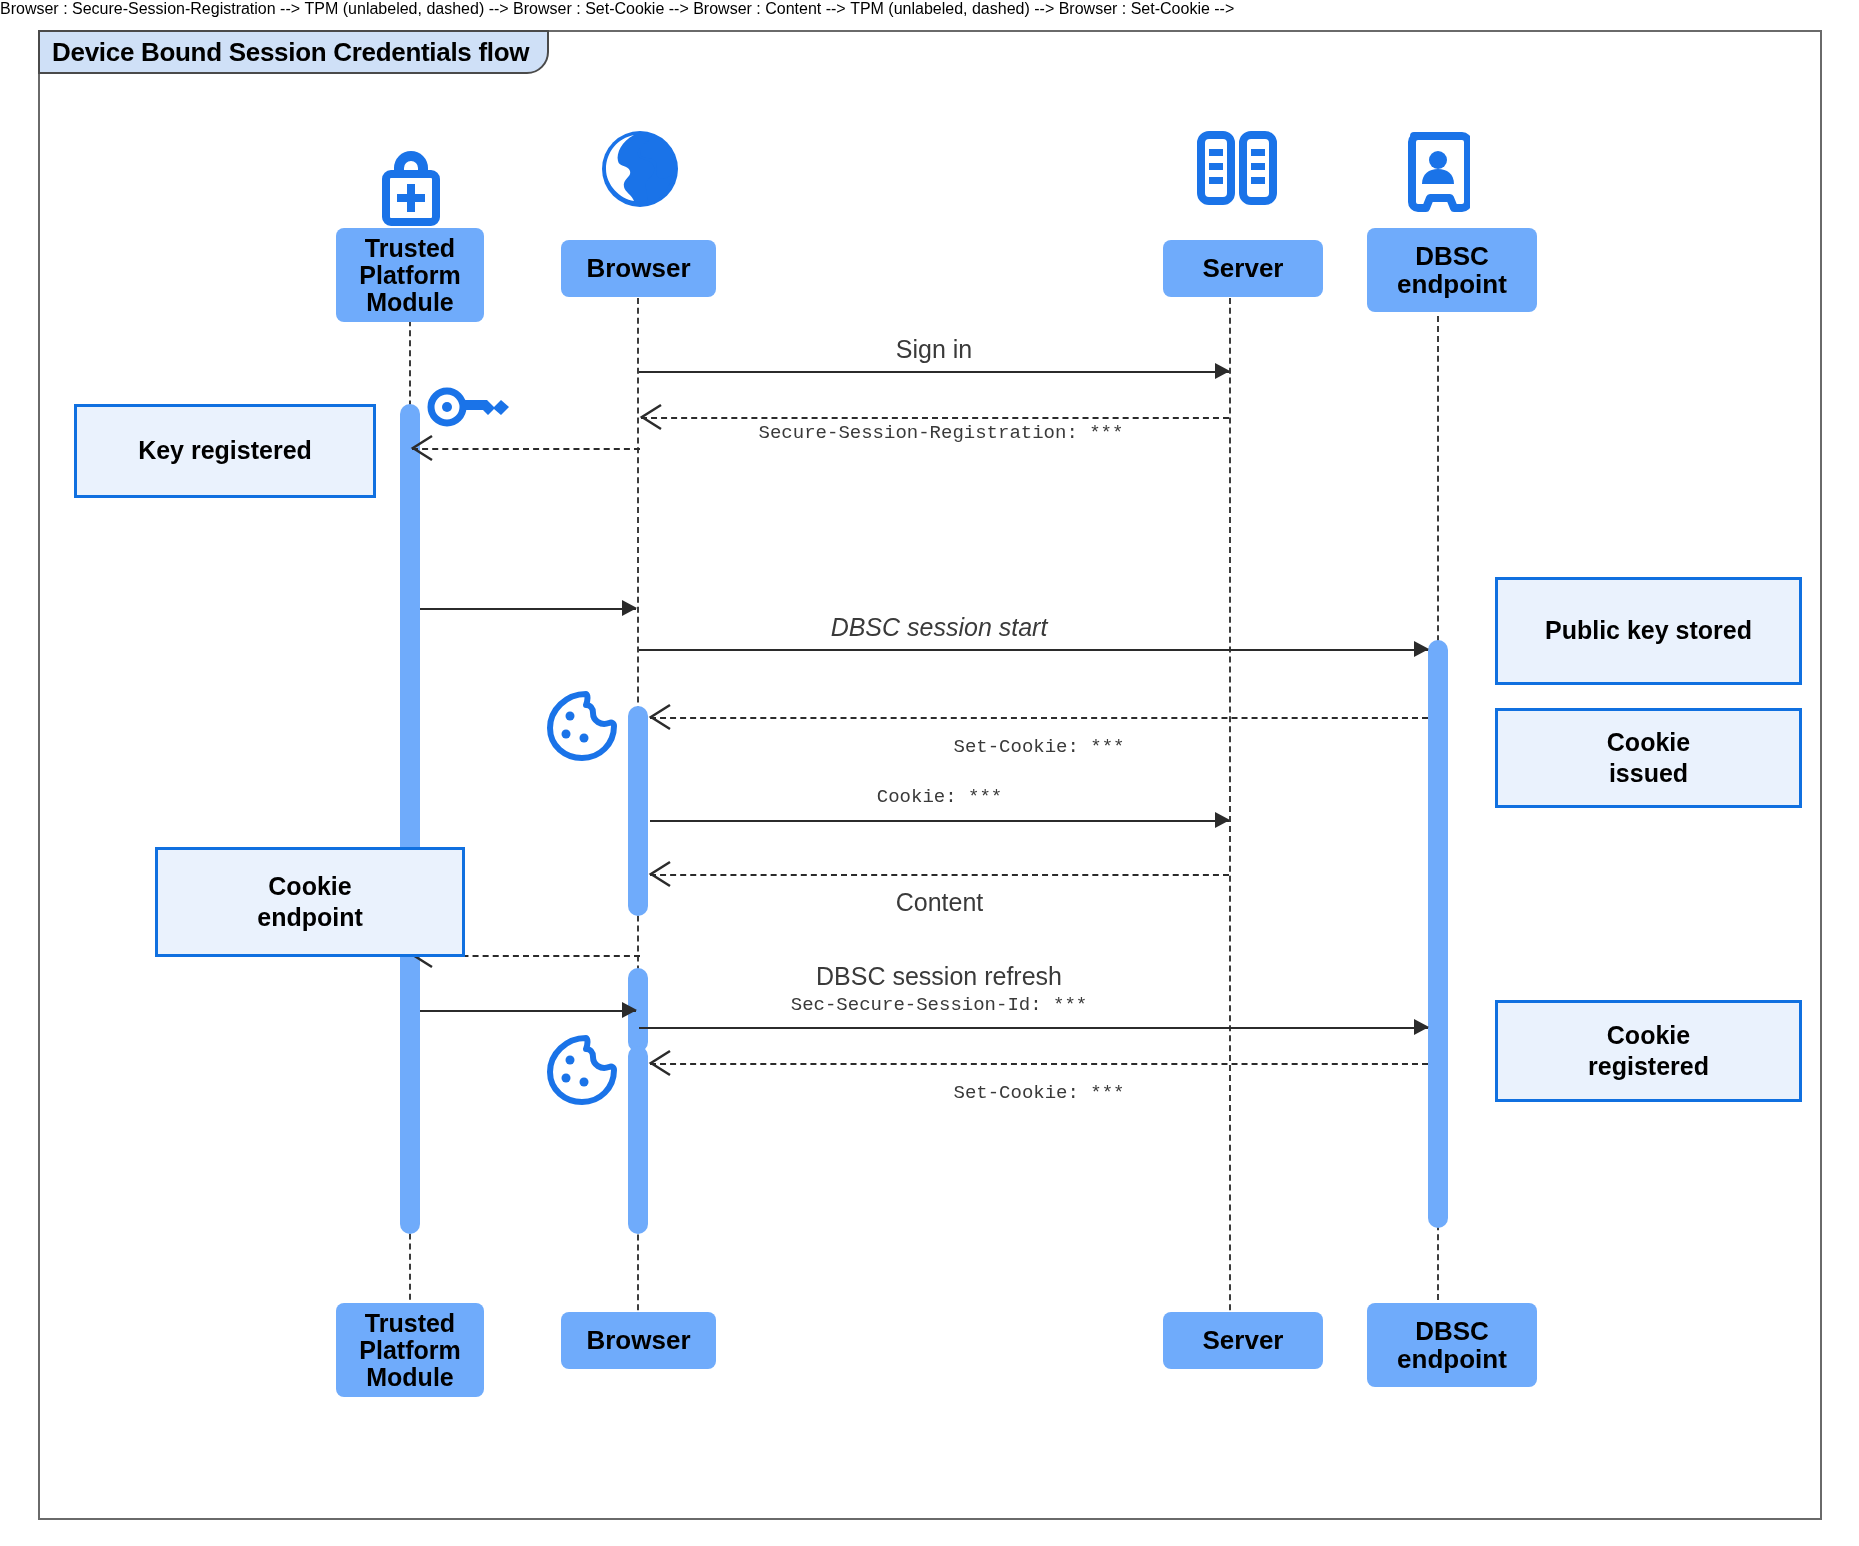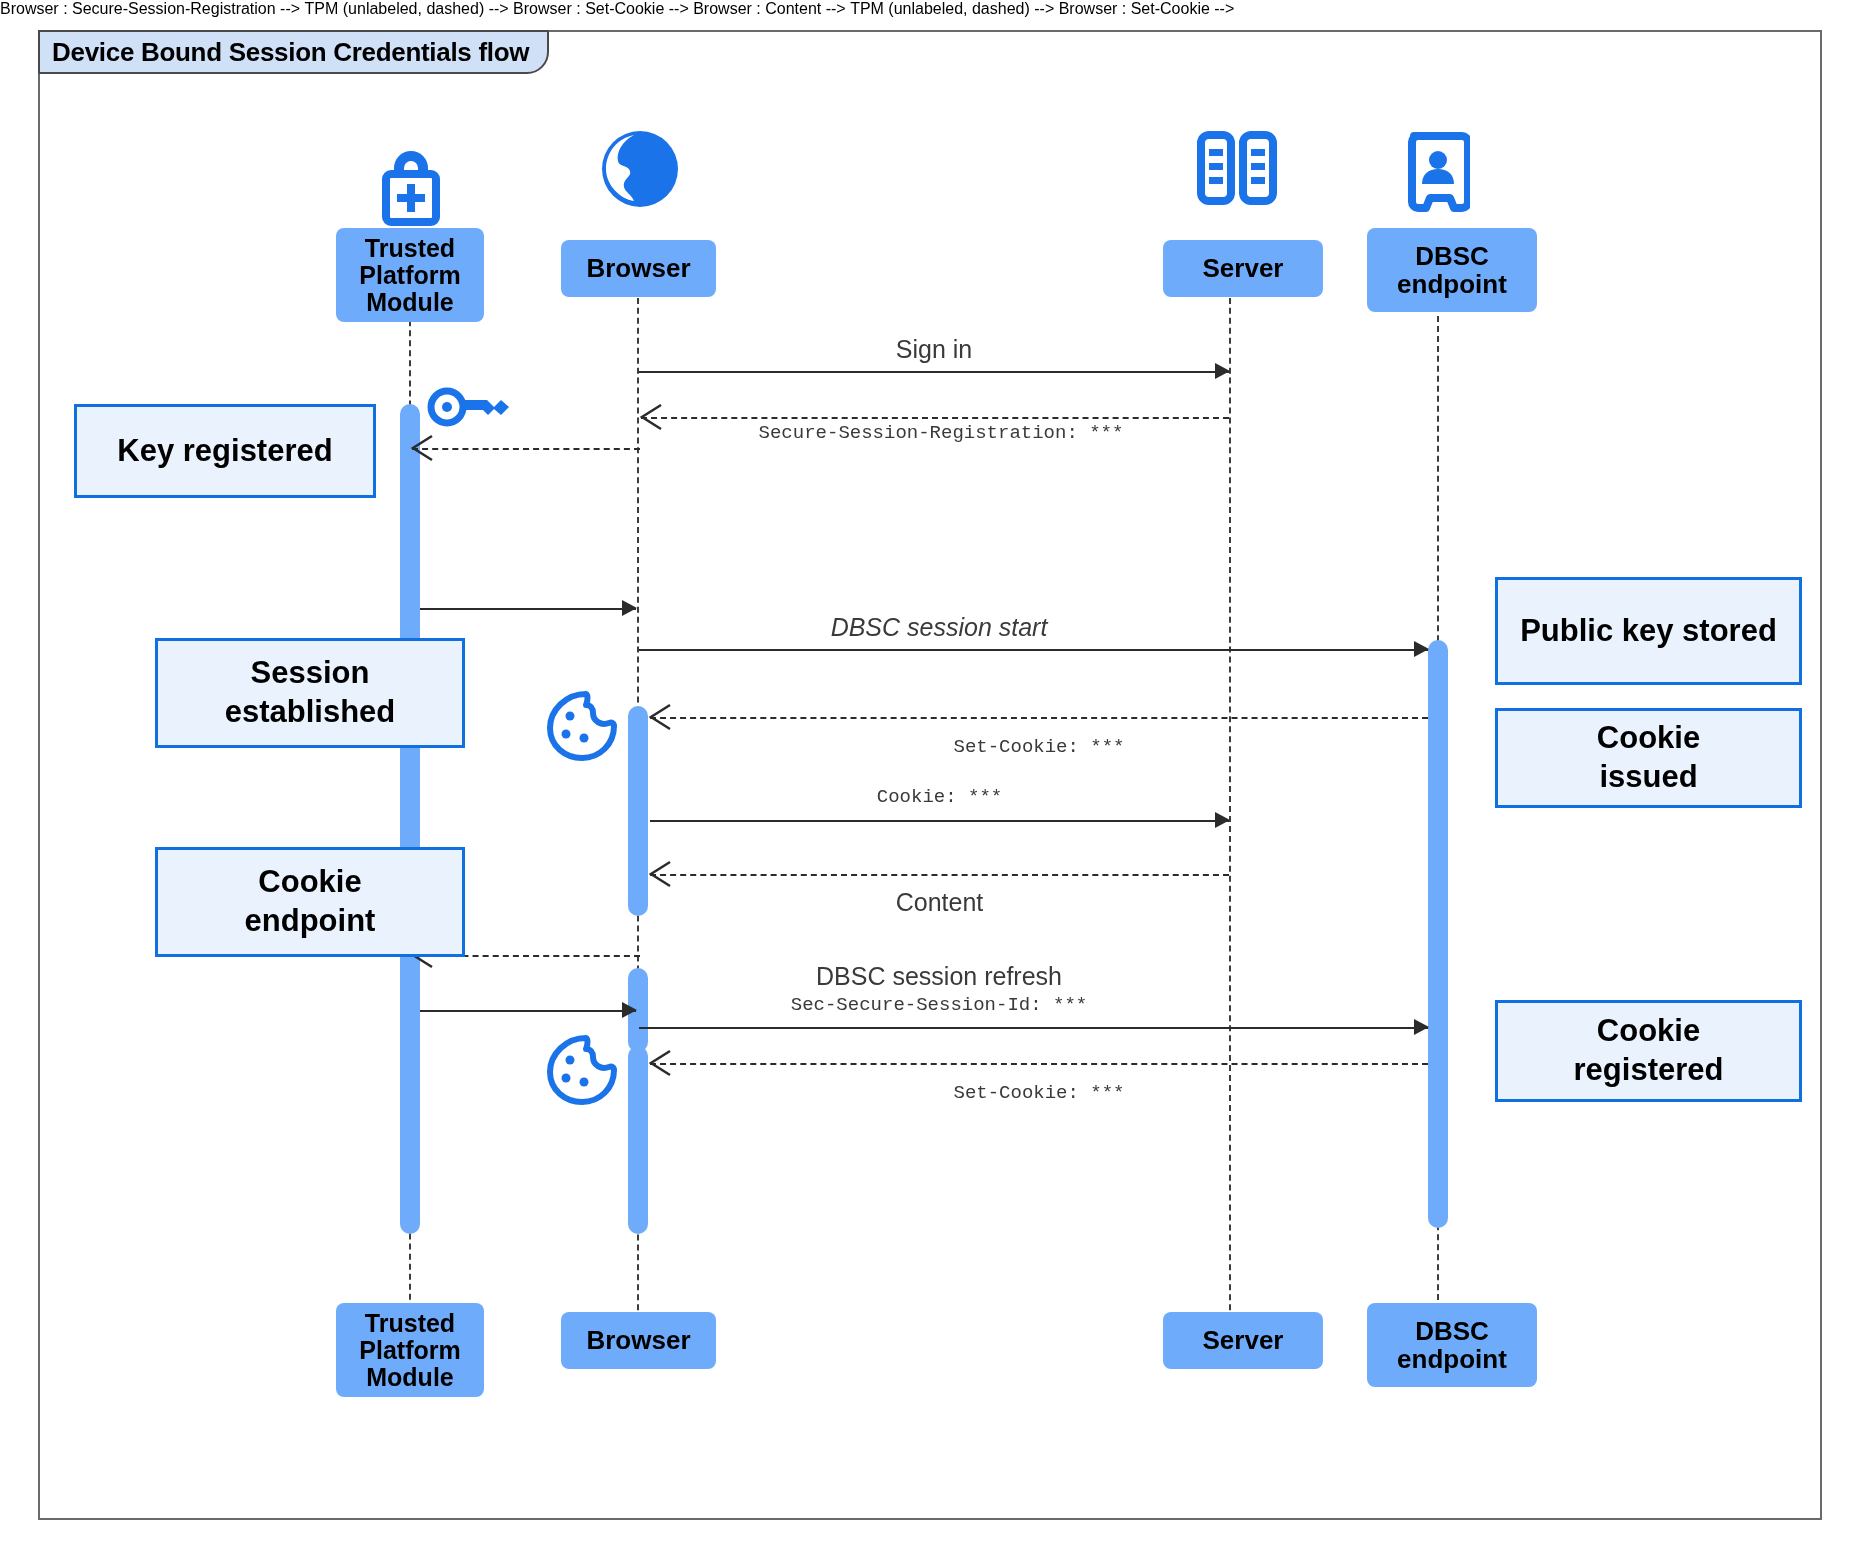--- a/index.html
+++ b/index.html
@@ -21,21 +21,21 @@
   .activation{position:absolute;width:20px;background:#6fabfb;border-radius:10px;}
 
   
   .actor-box{position:absolute;background:#6fabfb;border-radius:8px;
      display:flex;align-items:center;justify-content:center;text-align:center;
      font-weight:bold;color:#000;line-height:1.08;box-sizing:border-box;}
 
   
   .note{position:absolute;background:#eaf2fd;border:3px solid #1070e0;
      box-sizing:border-box;display:flex;align-items:center;justify-content:center;
-     text-align:center;font-weight:bold;color:#000;font-size:31px;line-height:1.25;}
+     text-align:center;font-weight:bold;color:#000;font-size:25px;line-height:1.25;}
 
   
   .msg{position:absolute;height:0;}
   .msg .line{position:absolute;left:0;top:0;width:100%;height:0;
      border-top:2px solid #2b2b2b;}
   .msg.dashed .line{border-top:2px dashed #2b2b2b;}
   .msg .head-r{position:absolute;right:-1px;top:-8px;width:0;height:0;
      border-top:8px solid transparent;border-bottom:8px solid transparent;
      border-left:15px solid #2b2b2b;}
   .msg .head-open-l{position:absolute;left:-2px;top:-14px;width:22px;height:28px;}
@@ -286,24 +286,20 @@
       <circle cx="20" cy="44" r="4.5" fill="#1a73e8"></circle>
       <circle cx="38" cy="48" r="4.5" fill="#1a73e8"></circle>
     </svg>
   </div>
 
   
   <div class="note" style="left:74px;top:404px;width:302px;height:94px;">
     <span>Key registered</span>
   </div>
 
-  <div class="note" style="left:155px;top:638px;width:310px;height:110px;flex-direction:column;">
-    <span>Session</span>
-    <span>established</span>
-  </div>
 
   <div class="note" style="left:155px;top:847px;width:310px;height:110px;flex-direction:column;">
     <span>Cookie</span>
     <span>endpoint</span>
   </div>
 
   <div class="note" style="left:1495px;top:577px;width:307px;height:108px;">
     <span>Public key stored</span>
   </div>
 

